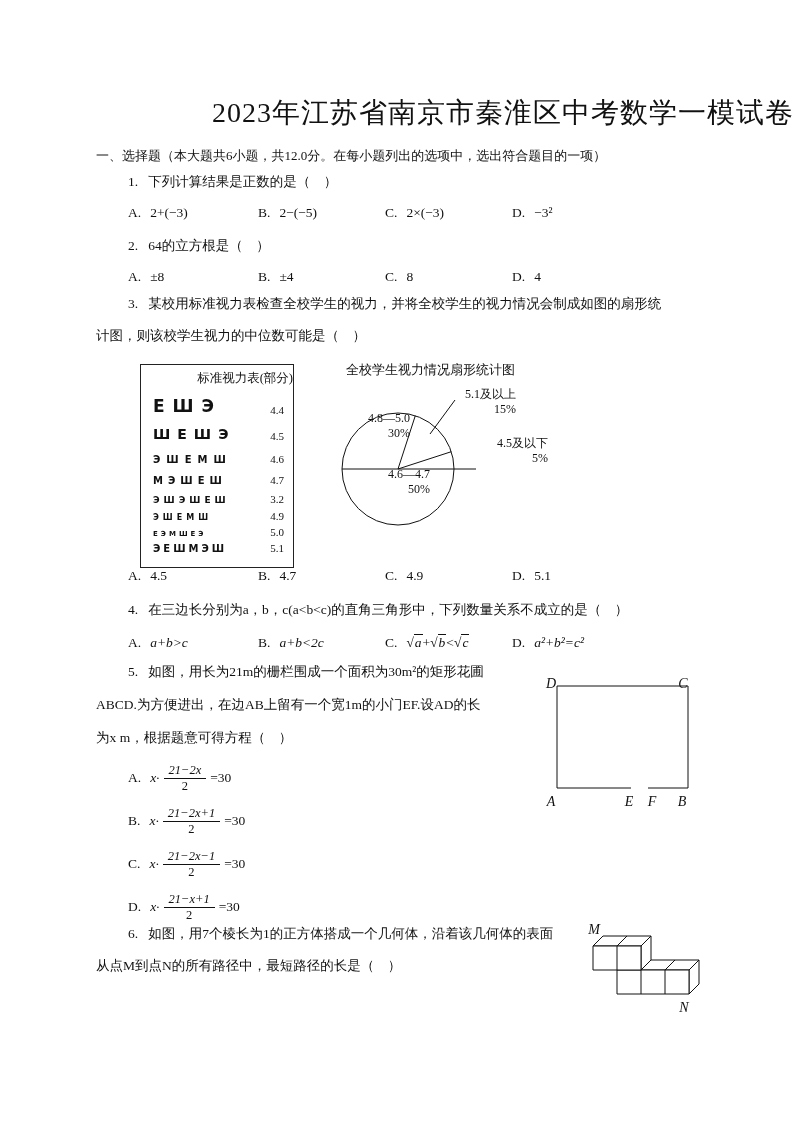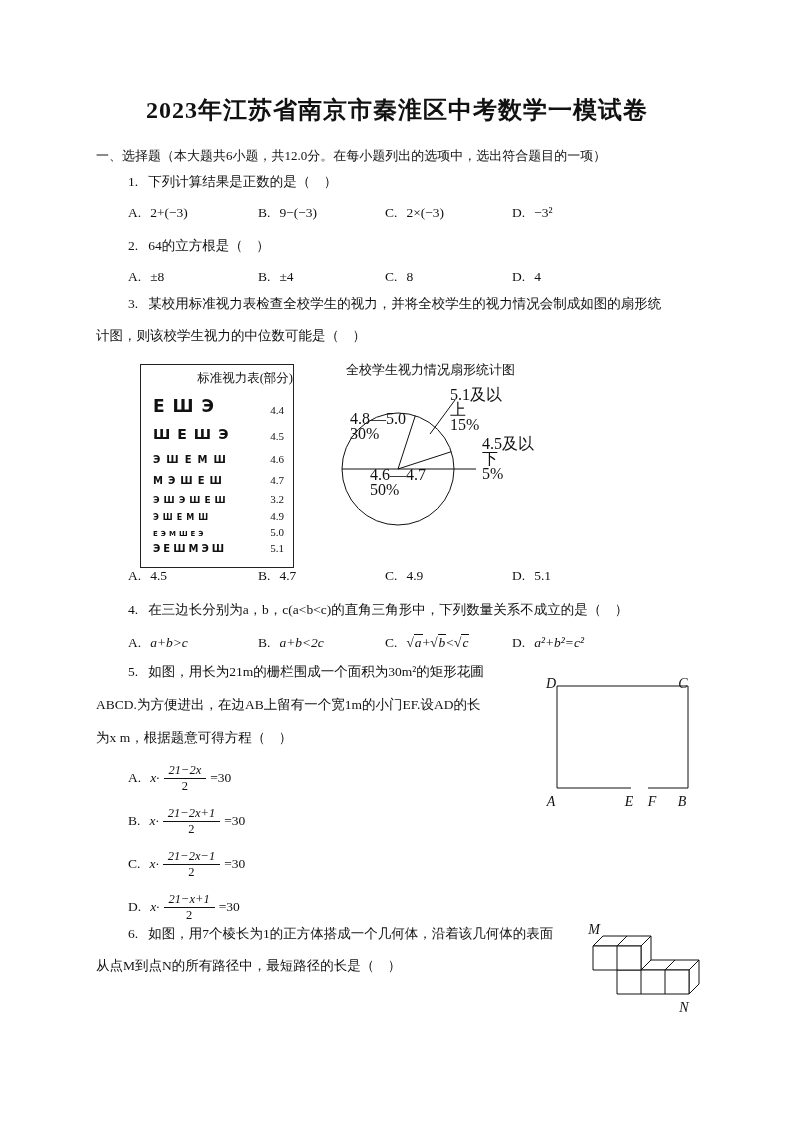--- a/index.html
+++ b/index.html
@@ -1,19 +1,19 @@
 <!DOCTYPE html>
 <html><head>
 <meta charset="utf-8">
 <style>
   html,body{margin:0;padding:0;background:#fff}
   .page{position:relative;width:794px;height:1123px;background:#fff;overflow:hidden;
         font-family:"Liberation Serif","DejaVu Serif","DejaVu Sans",serif;color:#111}
-  .title{position:absolute;top:94px;left:0;width:100%;text-align:center;
-         font-size:24px;font-weight:700;letter-spacing:1px}
+  .title{position:absolute;top:94px;left:0;width:100%;text-align:right;
+         font-size:28px;font-weight:400;letter-spacing:1px}
   .ln{position:absolute;left:96px;line-height:20px;font-size:13.5px;white-space:nowrap}
   .sec{font-size:13px}
   .ind{padding-left:32px}
   .qn{margin-right:10px}
   .optrow{position:absolute;left:128px;display:flex;line-height:20px;font-size:13.5px;white-space:nowrap}
   .cell{width:127px}
   .cell.w1{width:130px}
   .cell:last-child{width:auto}
   .ol{margin-right:9px}
   .it{font-style:italic}
@@ -26,21 +26,21 @@
   .g1{font-size:17px;letter-spacing:8px}
   .g2{font-size:14px;letter-spacing:7px}
   .g3{font-size:10px;letter-spacing:6px}
   .g4{font-size:10px;letter-spacing:5px}
   .g5{font-size:9px;letter-spacing:4px}
   .g6{font-size:8px;letter-spacing:4px}
   .g7{font-size:7px;letter-spacing:3px}
   .g8{font-size:10px;letter-spacing:3px}
   
   .pietitle{position:absolute;left:305px;top:361px;width:210px;text-align:right;font-size:13px}
-  .plabel{position:absolute;font-size:16px;line-height:15px;text-align:left}
+  .plabel{position:absolute;font-size:12px;line-height:15px;text-align:right}
   svg.abs{position:absolute}
   .sline{stroke:#111;stroke-width:1;fill:none}
   .wface{fill:#fff;stroke:#111;stroke-width:1;stroke-linejoin:round}
   .figtext{font-family:"Liberation Serif",serif;font-style:italic;font-size:14px;fill:#111}
   
   .frac{display:inline-block;text-align:center;font-size:12.5px;margin:16px 4px;vertical-align:middle}
   .fnum{display:block;line-height:16px;padding:0 5px;border-bottom:1px solid #111}
   .fden{display:block;line-height:15px}
   .q5row{position:absolute;left:128px;height:43px;display:flex;align-items:center;font-size:13.5px;white-space:nowrap}
   .rad{white-space:nowrap}
@@ -53,21 +53,21 @@
 
   <div class="title">2023年江苏省南京市秦淮区中考数学一模试卷</div>
 
   <div class="ln sec" style="top:146px">一、选择题（本大题共6小题，共12.0分。在每小题列出的选项中，选出符合题目的一项）</div>
 
   <div class="ln ind" style="top:172px">
     <span class="qn">1.</span><span>下列计算结果是正数的是（　）</span>
   </div>
   <div class="optrow" style="top:203px">
     <span class="cell w1"><span class="ol">A.</span><span>2+(−3)</span></span>
-    <span class="cell"><span class="ol">B.</span><span>9−(−3)</span></span>
+    <span class="cell"><span class="ol">B.</span><span>2−(−5)</span></span>
     <span class="cell"><span class="ol">C.</span><span>2×(−3)</span></span>
     <span class="cell"><span class="ol">D.</span><span>−3²</span></span>
   </div>
 
   <div class="ln ind" style="top:236px">
     <span class="qn">2.</span><span>64的立方根是（　）</span>
   </div>
   <div class="optrow" style="top:267px">
     <span class="cell w1"><span class="ol">A.</span><span>±8</span></span>
     <span class="cell"><span class="ol">B.</span><span>±4</span></span>

